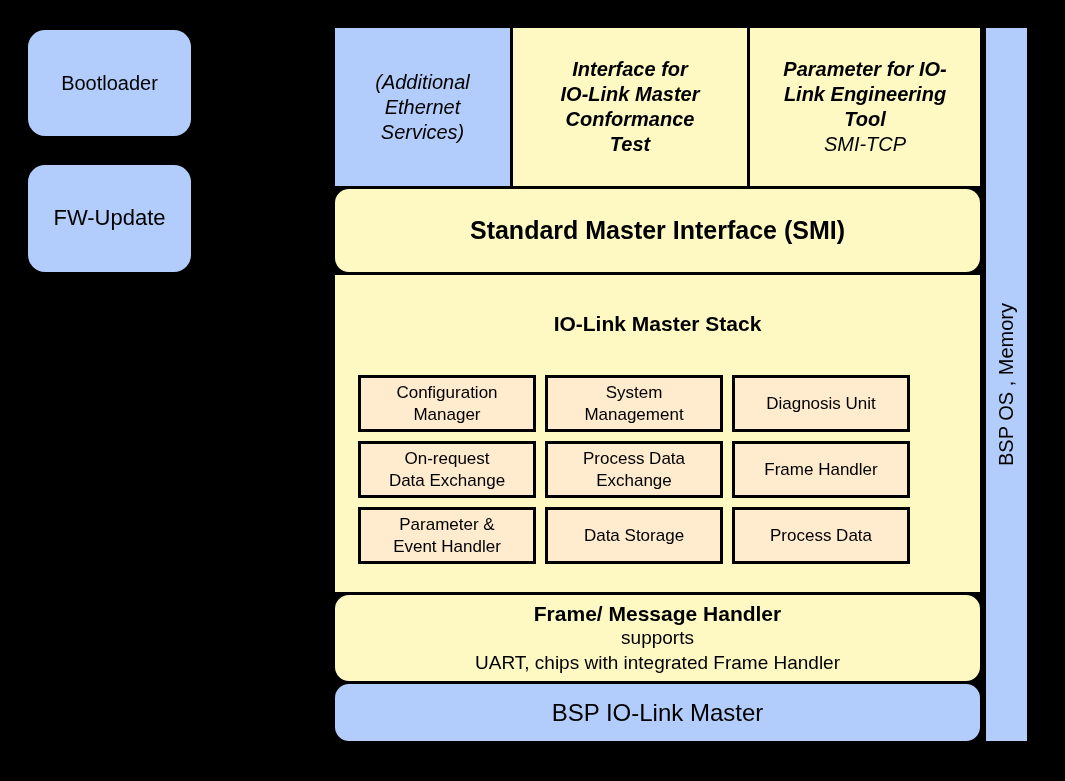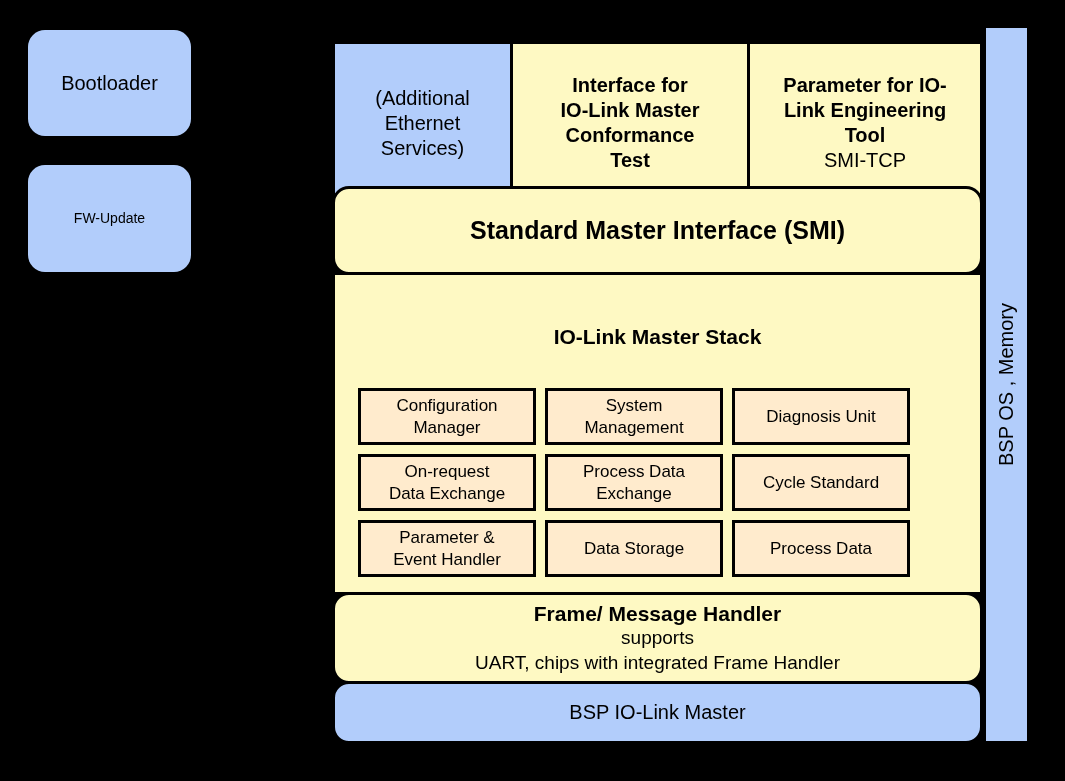--- a/index.html
+++ b/index.html
@@ -35,27 +35,28 @@
 
   .bdr { border: 3px solid #000000; }
 
   
   #bootloader-box {
     left: 28px; top: 30px; width: 163px; height: 106px;
     font-size: 20px;
   }
   #fwupdate-box {
     left: 28px; top: 165px; width: 163px; height: 107px;
-    font-size: 14px;
+    font-size: 22px;
   }
 
   
   #header-row {
-    left: 332px; top: 41px; width: 651px; height: 164px;
-    display: flex;
+    left: 332px; top: 25px; width: 651px; height: 164px;
+    display: flex;
+    font-style: italic;
   }
   #header-row > div {
     box-sizing: border-box;
     border: 3px solid #000000;
     margin-right: -3px;
     display: flex;
     flex-direction: column;
     align-items: center;
     justify-content: center;
     text-align: center;
@@ -69,38 +70,38 @@
   
   #smi-row {
     left: 332px; top: 186px; width: 651px; height: 89px;
     font-size: 25px; font-weight: bold;
   }
 
   
   #stack-row {
     left: 332px; top: 272px; width: 651px; height: 323px;
     display: block;
-    padding-top: 49px;
+    padding-top: 36px;
   }
   #stack-title {
     text-align: center;
     font-size: 21px;
     font-weight: bold;
     line-height: 1.2;
   }
   #stack-subtitle {
     text-align: center;
     font-size: 19px;
     font-weight: normal;
     line-height: 1.25;
     margin-bottom: 6px;
   }
   #stack-grid {
     position: absolute;
-    left: 23px; top: 113px;
+    left: 23px; top: 100px;
     width: 598px;
     display: grid;
     grid-template-columns: 178px 178px 178px;
     grid-column-gap: 32px;
     grid-row-gap: 12px;
     gap: 9px;
   }
   #stack-grid .gridcell {
     height: 57px;
     border: 3px solid #000000;
@@ -119,21 +120,21 @@
     left: 332px; top: 592px; width: 651px; height: 92px;
     font-size: 19px;
   }
   #frame-title { font-size: 21px; font-weight: bold; line-height: 1.22; }
   #frame-sub1  { font-size: 19px; line-height: 1.3; }
   #frame-sub2  { font-size: 19px; line-height: 1.3; }
 
   
   #bsp-row {
     left: 332px; top: 681px; width: 651px; height: 63px;
-    font-size: 20px;
+    font-size: 24px;
   }
 
   
   #bsp-os-col {
     left: 983px; top: 25px; width: 47px; height: 719px;
     display: flex; align-items: center; justify-content: center;
   }
   #bsp-os-label {
     writing-mode: vertical-rl;
     transform: rotate(180deg);
@@ -212,21 +213,21 @@
     </div>
 
     <div class="gridcell">
       <span>
         <span>Process Data</span><br>
         <span>Exchange</span>
       </span>
     </div>
 
     <div class="gridcell">
-      <span>Cycle Standard</span>
+      <span>Frame Handler</span>
     </div>
 
     <div class="gridcell">
       <span>
         <span>Parameter &amp;</span><br>
         <span>Event Handler</span>
       </span>
     </div>
 
     <div class="gridcell">

